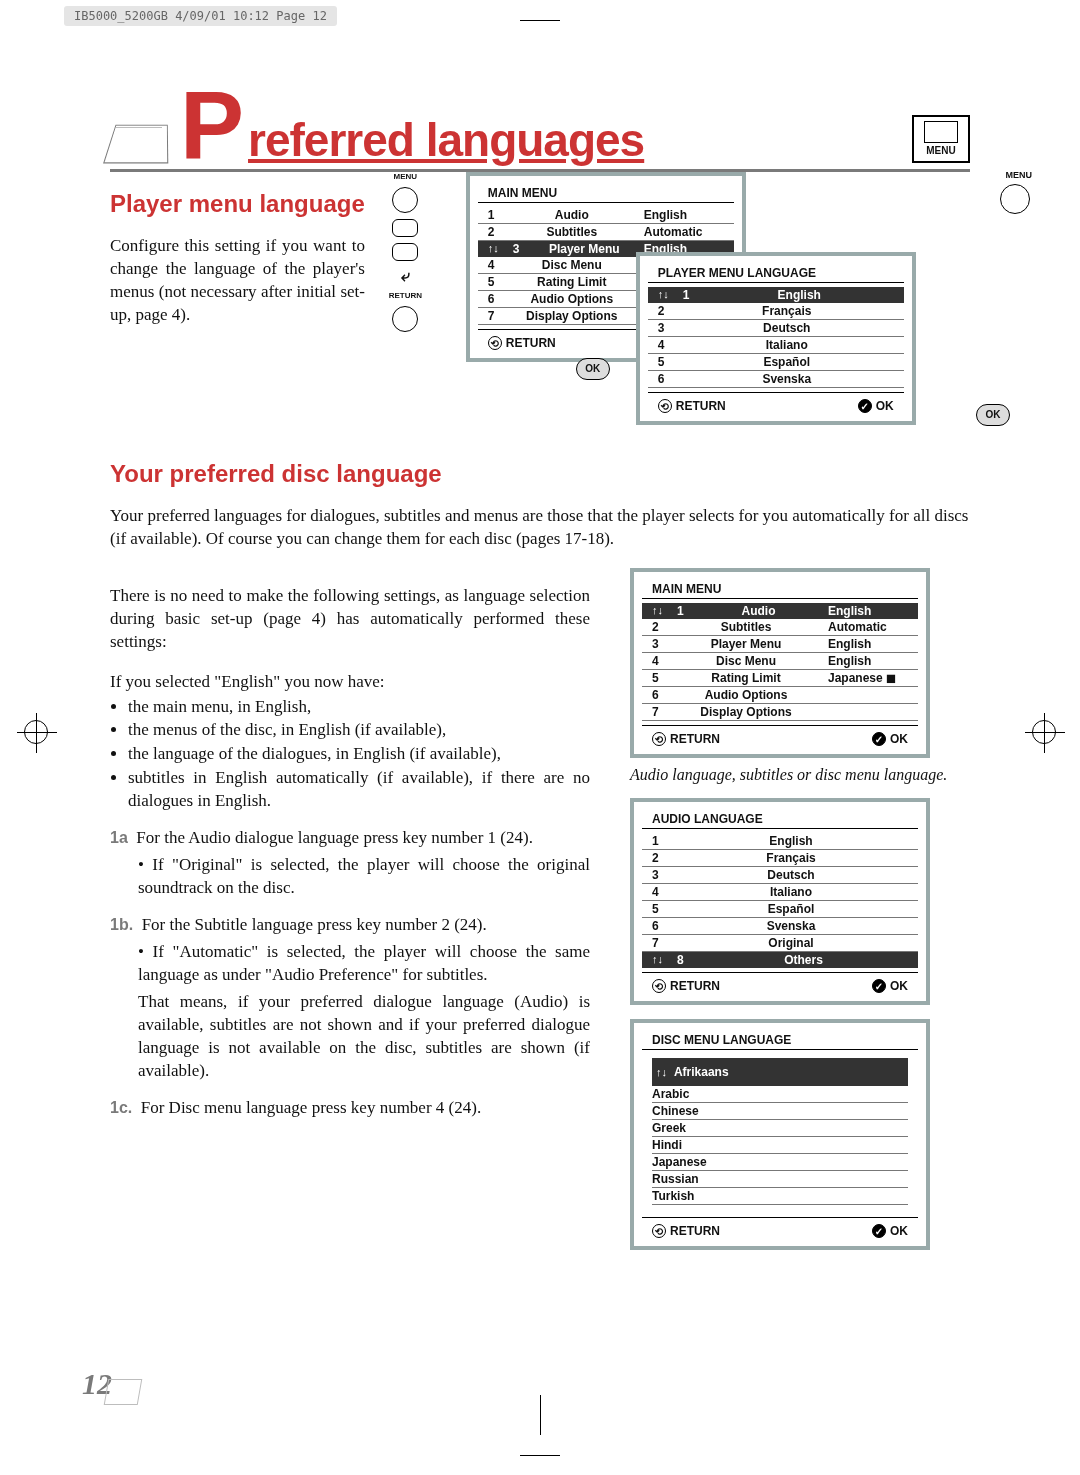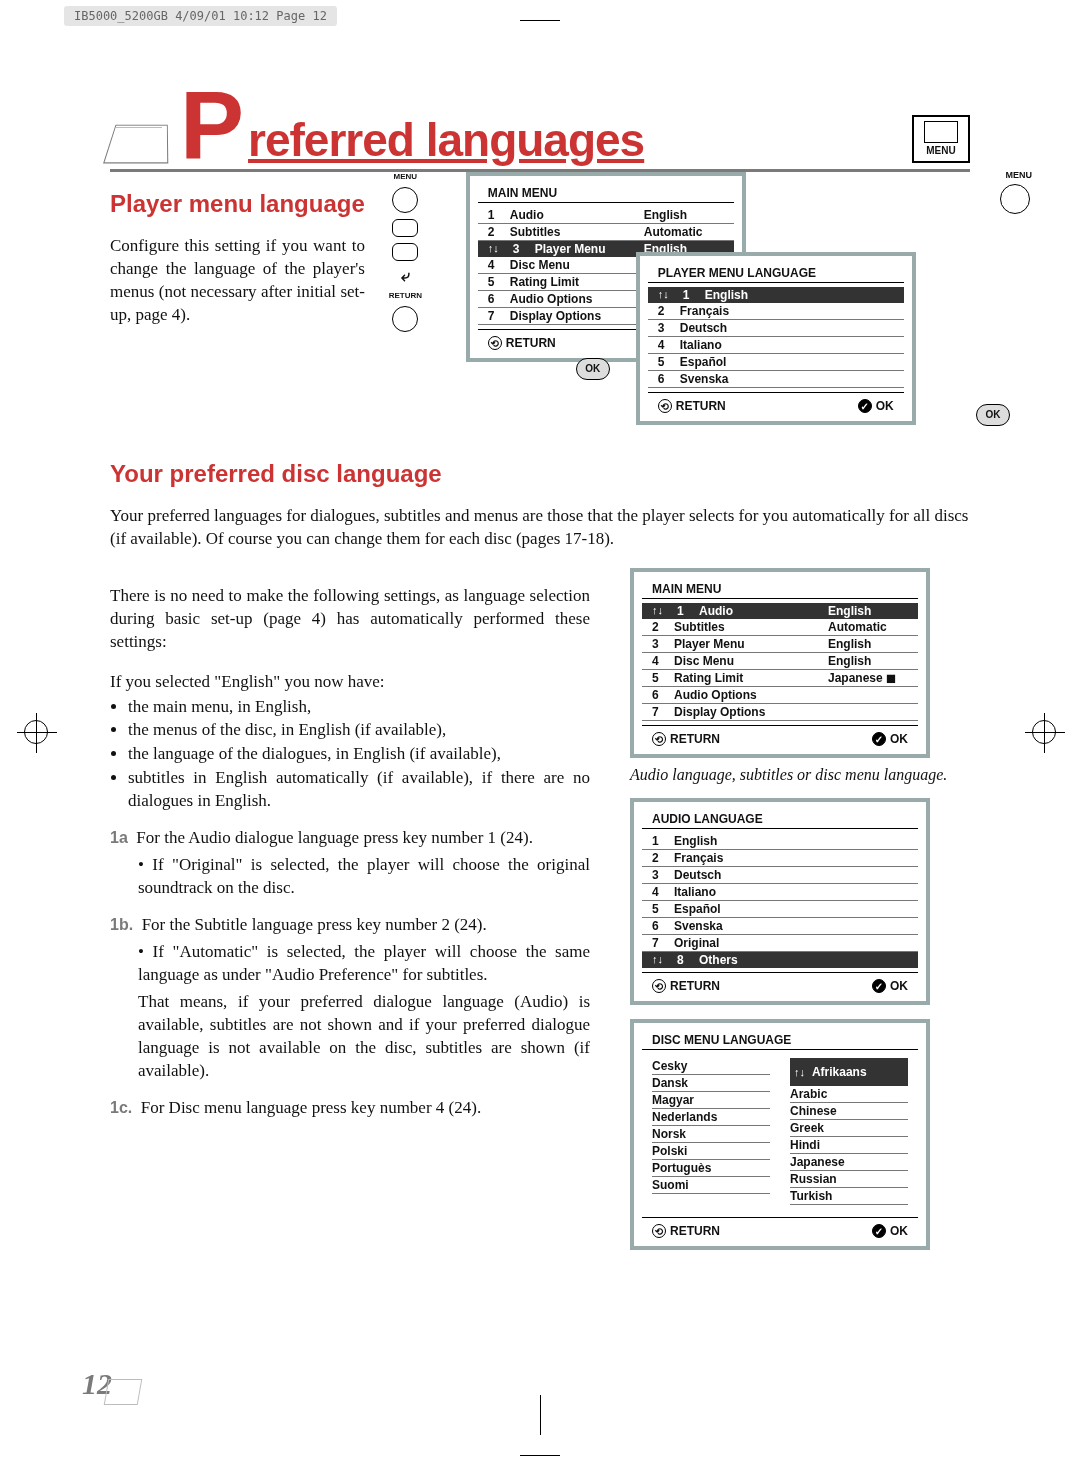--- a/index.html
+++ b/index.html
@@ -41,21 +41,21 @@
   .intro{width:255px;font:17px/1.35 Georgia,serif;text-align:justify;}
 
   .remote{width:42px;display:flex;flex-direction:column;align-items:center;gap:6px;font:700 8px Arial;}
   .rbtn{width:26px;height:26px;border:1px solid #000;border-radius:50%;}
   .rbtn.sq{border-radius:6px;width:26px;height:18px;}
 
   .osd{border:4px solid #9aa;background:#fff;font:700 12px Arial,sans-serif;}
   .osd .hdr{padding:6px 10px 2px;border-bottom:1px solid #000;margin:4px 8px;}
   .osd .line{display:flex;padding:1px 10px;margin:0 8px;border-bottom:1px solid #777;gap:10px;}
   .osd .line .num{width:12px;}
-  .osd .line .lab{flex:1;}
+  .osd .line .lab{flex:1;text-align:center;}
   .osd .line .val{width:80px;}
   .osd .line.sel{background:#333;color:#fff;border-bottom:none;}
   .osd .ft{display:flex;justify-content:space-between;padding:6px 10px 8px;margin:4px 8px 0;
     border-top:1px solid #000;}
   .ico{display:inline-block;width:14px;height:14px;border:1px solid #000;border-radius:50%;
     text-align:center;font:900 10px/13px Arial;margin-right:4px;}
 
   .osd.main1{width:280px;}
   .osd.lang1{width:280px;}
   .stage{position:relative;width:540px;height:270px;}
@@ -335,30 +335,20 @@
             </div>
           <div class="ft">
             <span><span class="ico">⟲</span><span>RETURN</span></span>
             <span><span class="ico" style="background:#000;color:#fff">✓</span><span>OK</span></span>
           </div>
         </div>
         <div style="height:14px"></div>
         <div class="osd sm two">
           <div class="hdr">DISC MENU LANGUAGE</div>
           <div class="cols">
-            <div class="cc" id="dml">
-                <div>Cesky</div>
-                <div>Dansk</div>
-                <div>Magyar</div>
-                <div>Nederlands</div>
-                <div>Norsk</div>
-                <div>Polski</div>
-                <div>Portuguès</div>
-                <div>Suomi</div>
-              </div>
             <div class="cc" id="dmr">
                 <div class="sel"><span class="ud">↑↓</span> Afrikaans</div>
                 <div>Arabic</div>
                 <div>Chinese</div>
                 <div>Greek</div>
                 <div>Hindi</div>
                 <div>Japanese</div>
                 <div>Russian</div>
                 <div>Turkish</div>
               </div>

